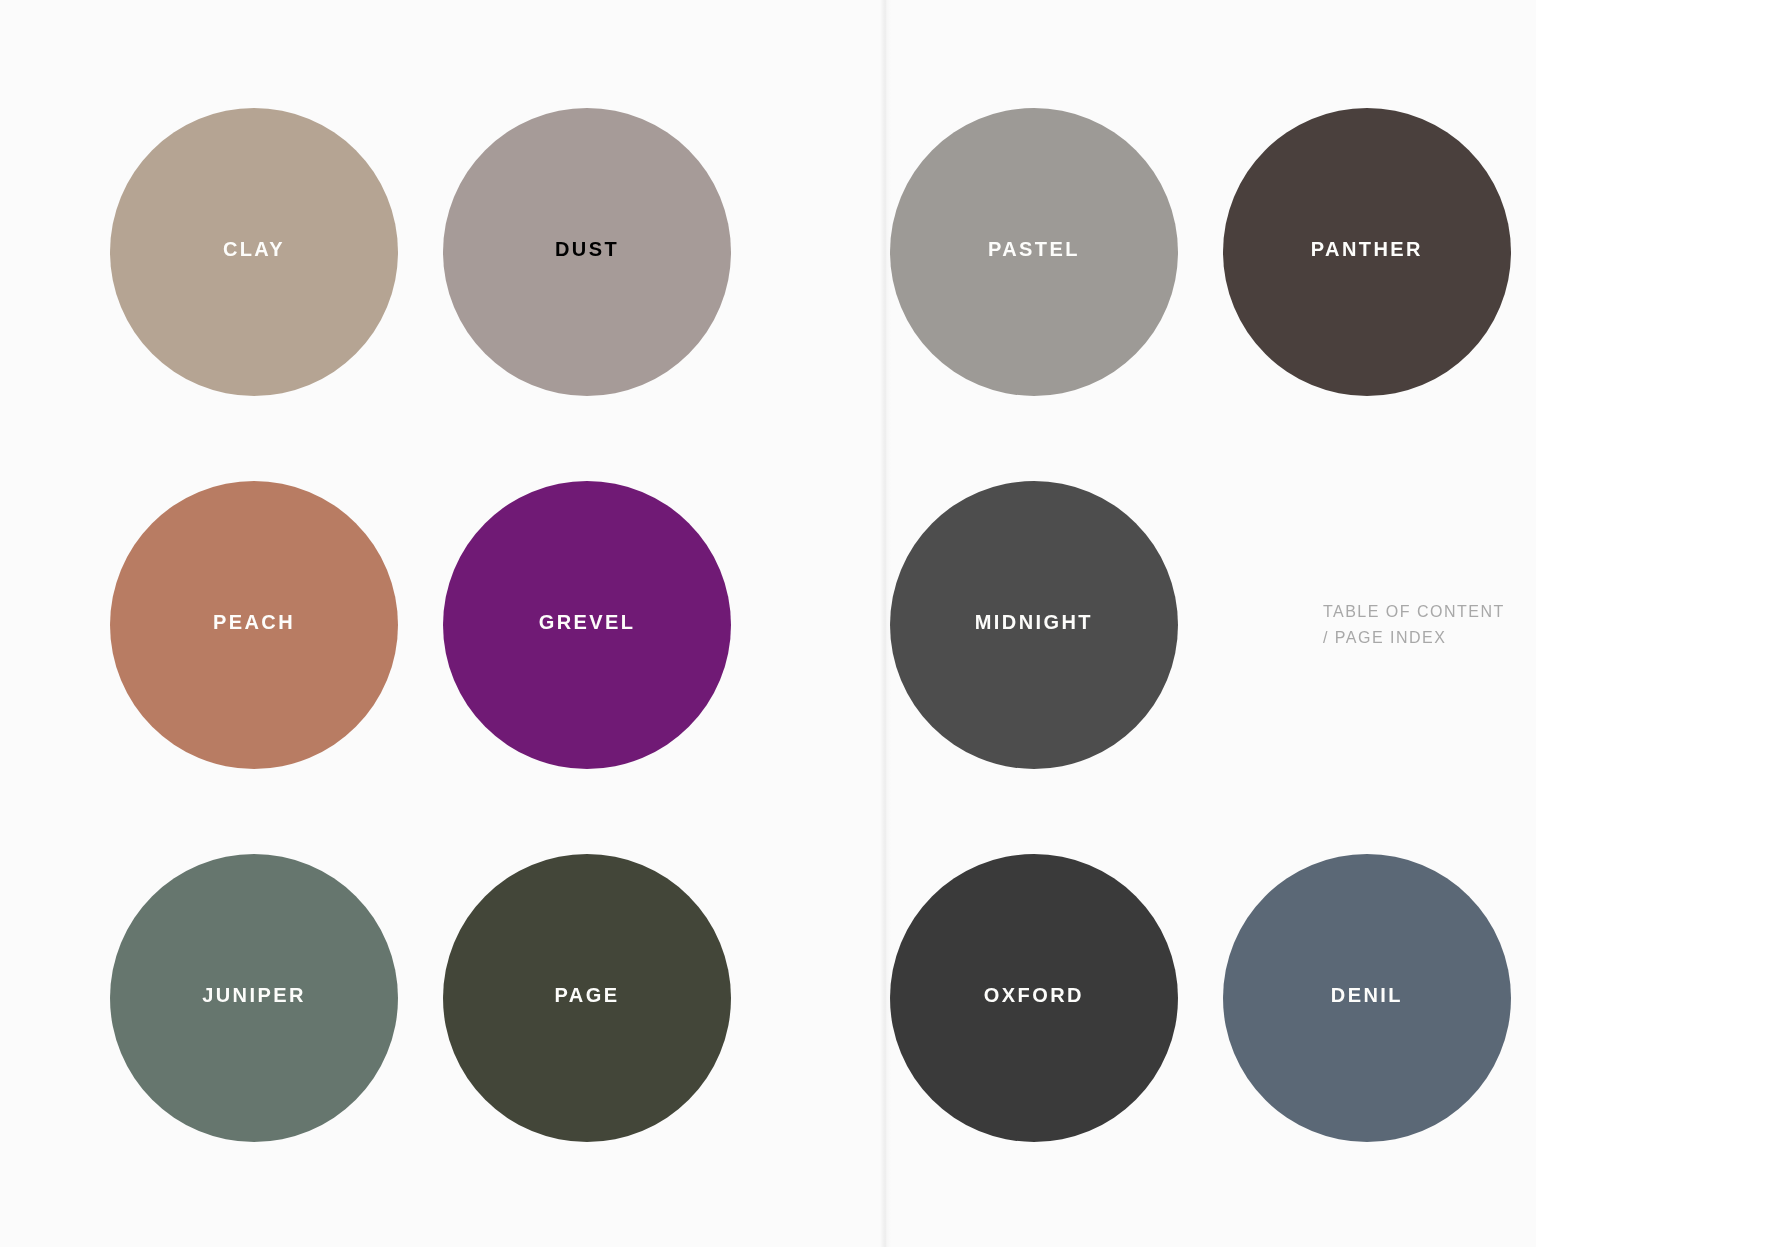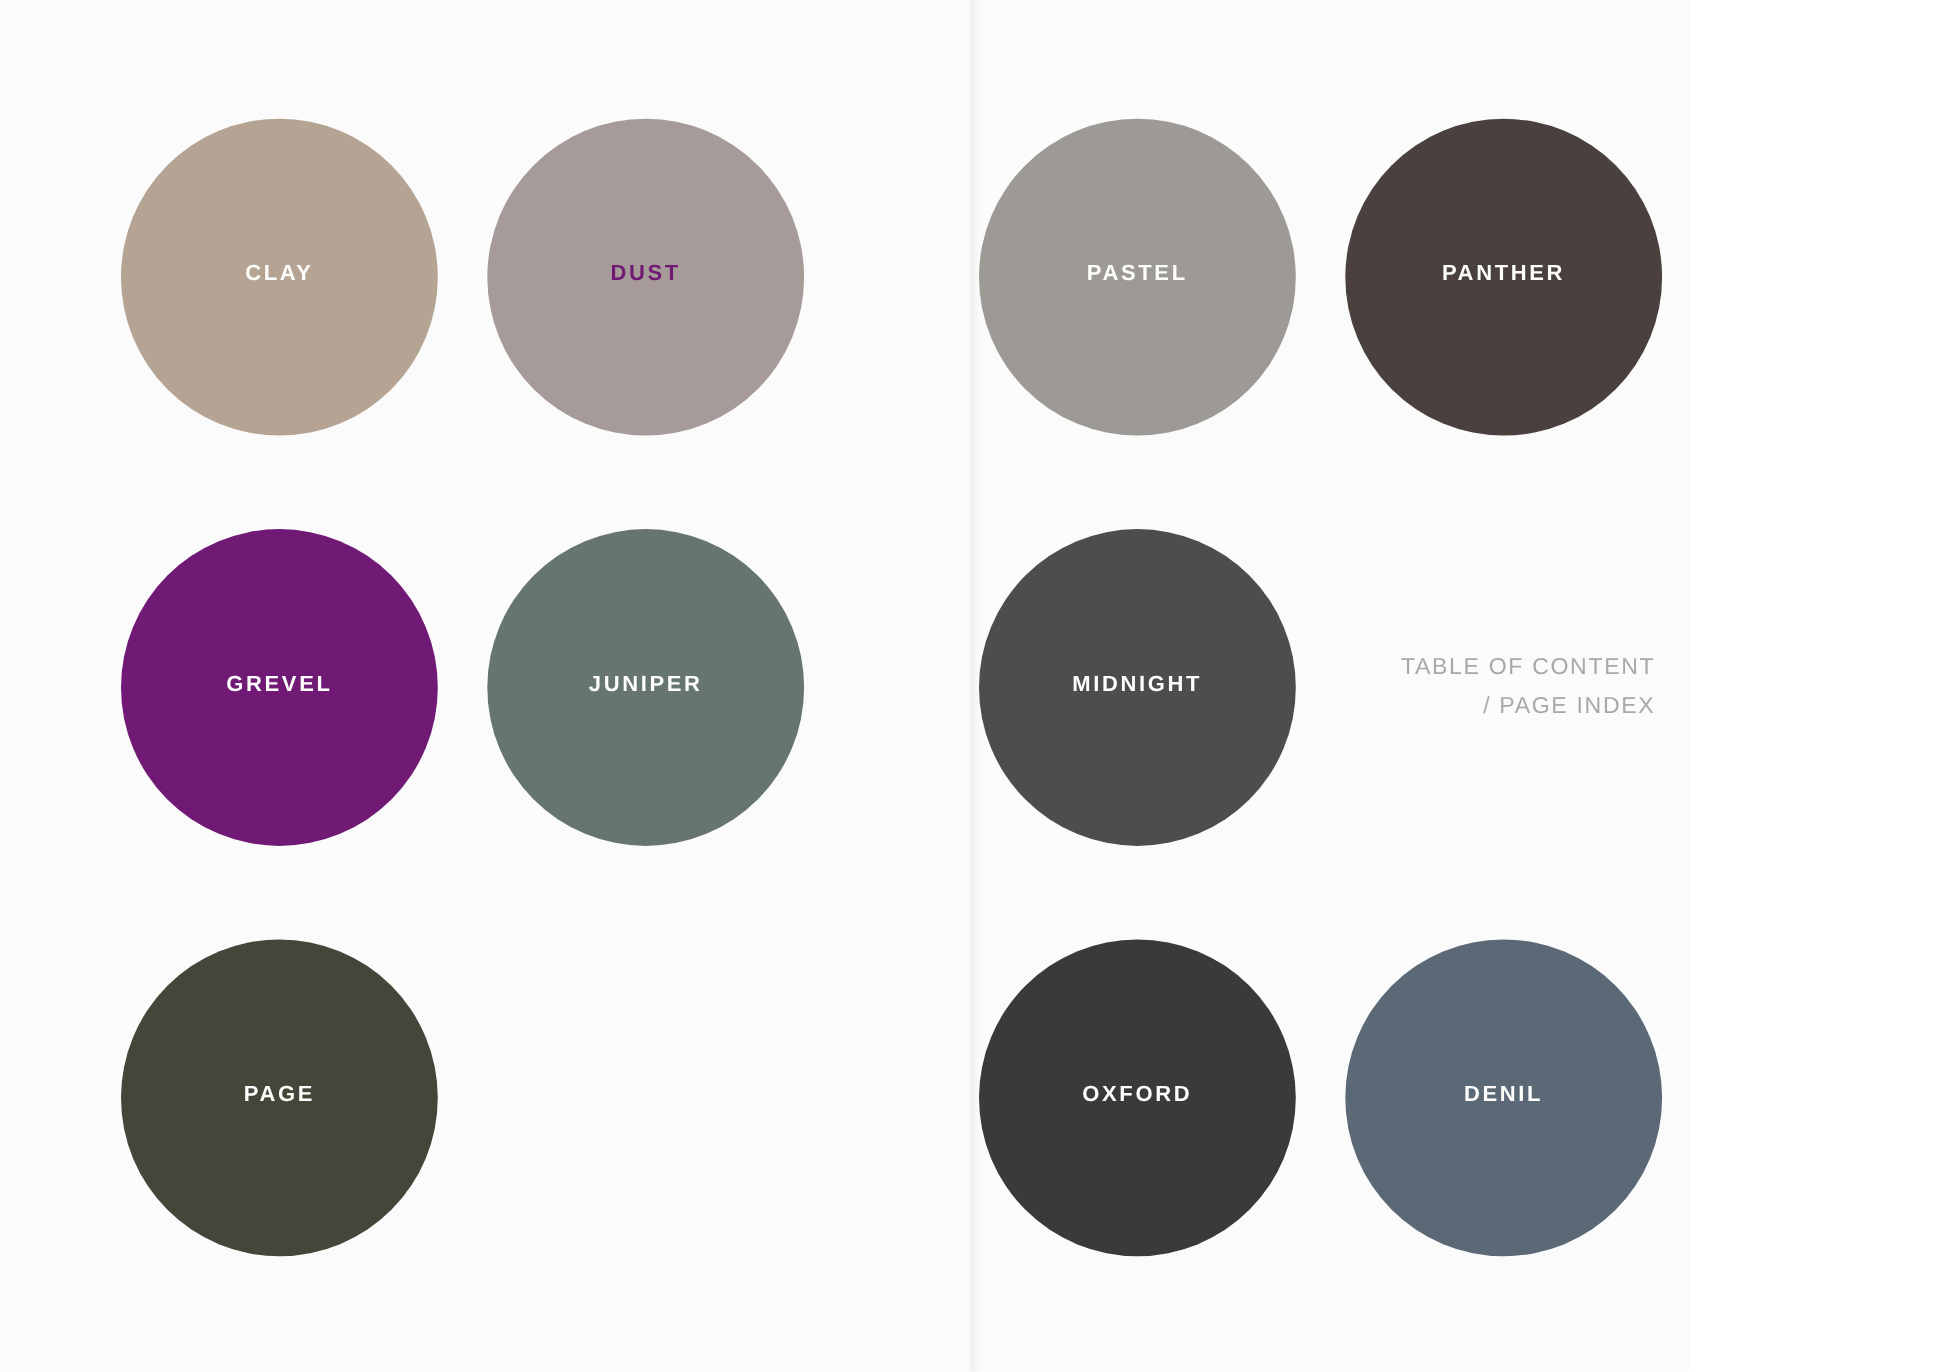--- a/index.html
+++ b/index.html
@@ -93,23 +93,22 @@
 
   
   .note-cell {
     width:288px;
     height:288px;
     display:flex;
     align-items:center;
     justify-content:flex-end;
   }
   .note {
-    text-align:right;
     color:#a8a8a8;
-    font-size:21px;
+    font-size:16px;
     letter-spacing:1.5px;
     line-height:1.65;
     font-family:"Liberation Sans", sans-serif;
     padding-right:6px;
     white-space:nowrap;
     user-select:none;
   }
   .note span { display:block; }
 </style>
 </head>
@@ -121,24 +120,29 @@
     <div class="grid grid-left">
 
       <div class="cell">
         <div class="swatch" style="background-color: rgb(181, 164, 147);">
           <span class="swatch-label" style="color: rgb(253, 253, 251);">CLAY</span>
         </div>
       </div>
 
       <div class="cell">
         <div class="swatch" style="background-color: rgb(166, 155, 152);">
-          <span class="swatch-label" style="color: #701a75;">DUST</span>
-        </div>
-      </div>
-
+          <span class="swatch-label" style="color: #000000;">DUST</span>
+        </div>
+      </div>
+
+      <div class="cell">
+        <div class="swatch" style="background-color: rgb(184, 124, 99);">
+          <span class="swatch-label" style="color: rgb(253, 253, 251);">PEACH</span>
+        </div>
+      </div>
 
       <div class="cell">
         <div class="swatch" style="background-color: #701a75; align-items: center;">
           <span class="swatch-label" style="color: rgb(253, 253, 251);">GREVEL</span>
         </div>
       </div>
 
       <div class="cell">
         <div class="swatch" style="background-color: rgb(102, 118, 110);">
           <span class="swatch-label" style="color: rgb(253, 253, 251);">JUNIPER</span>

